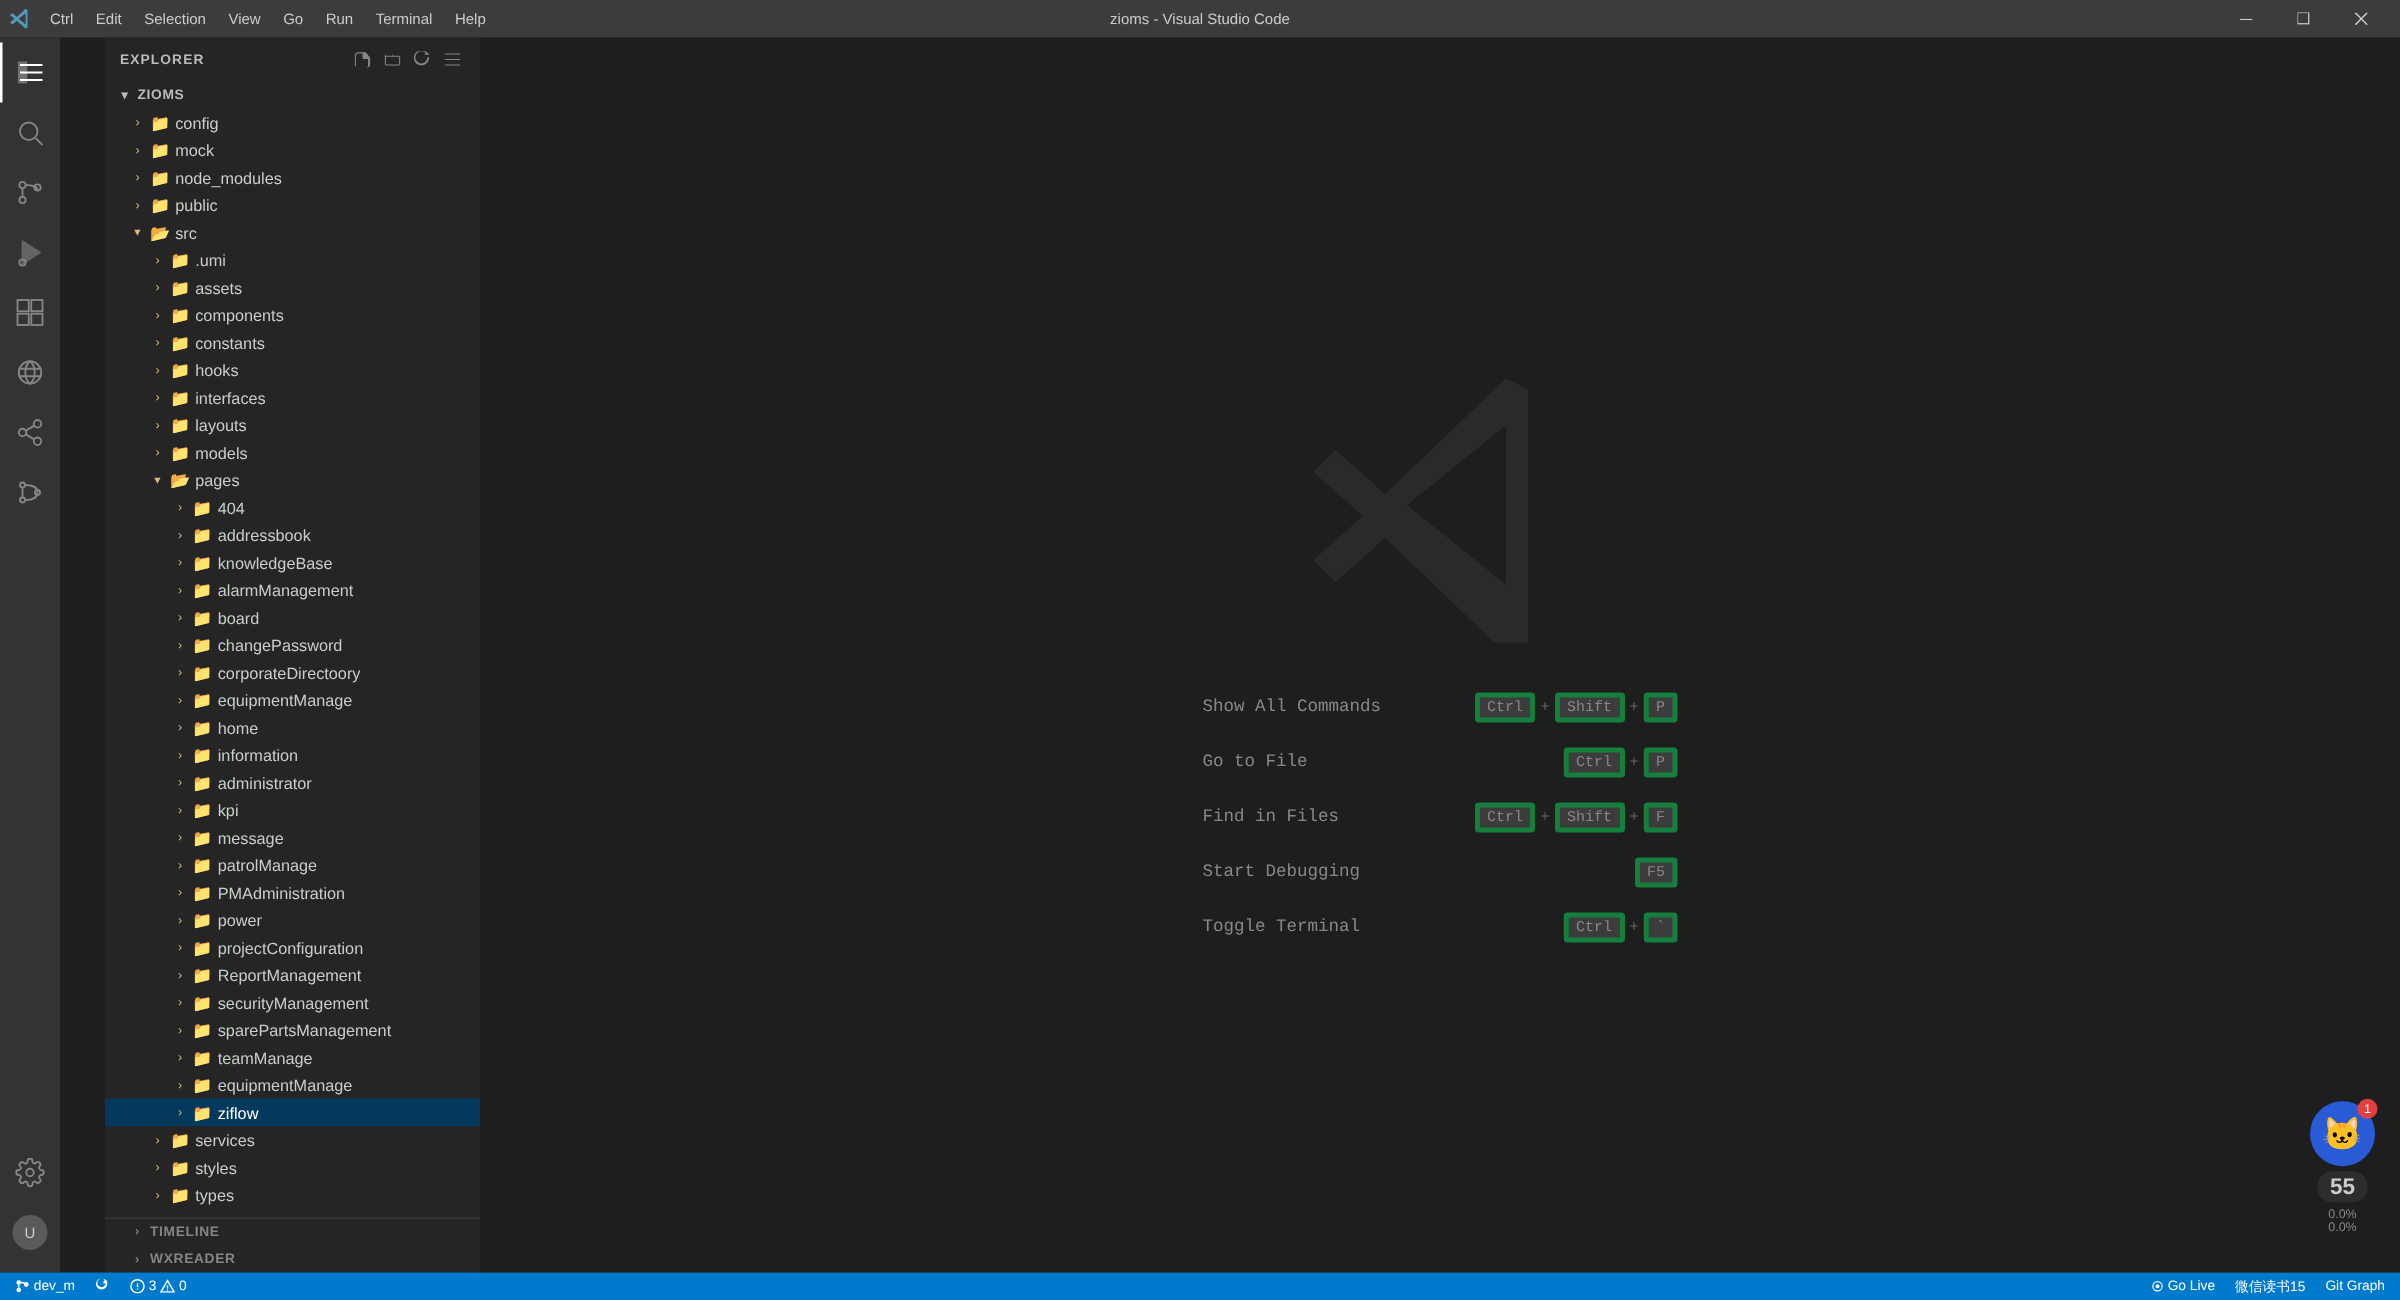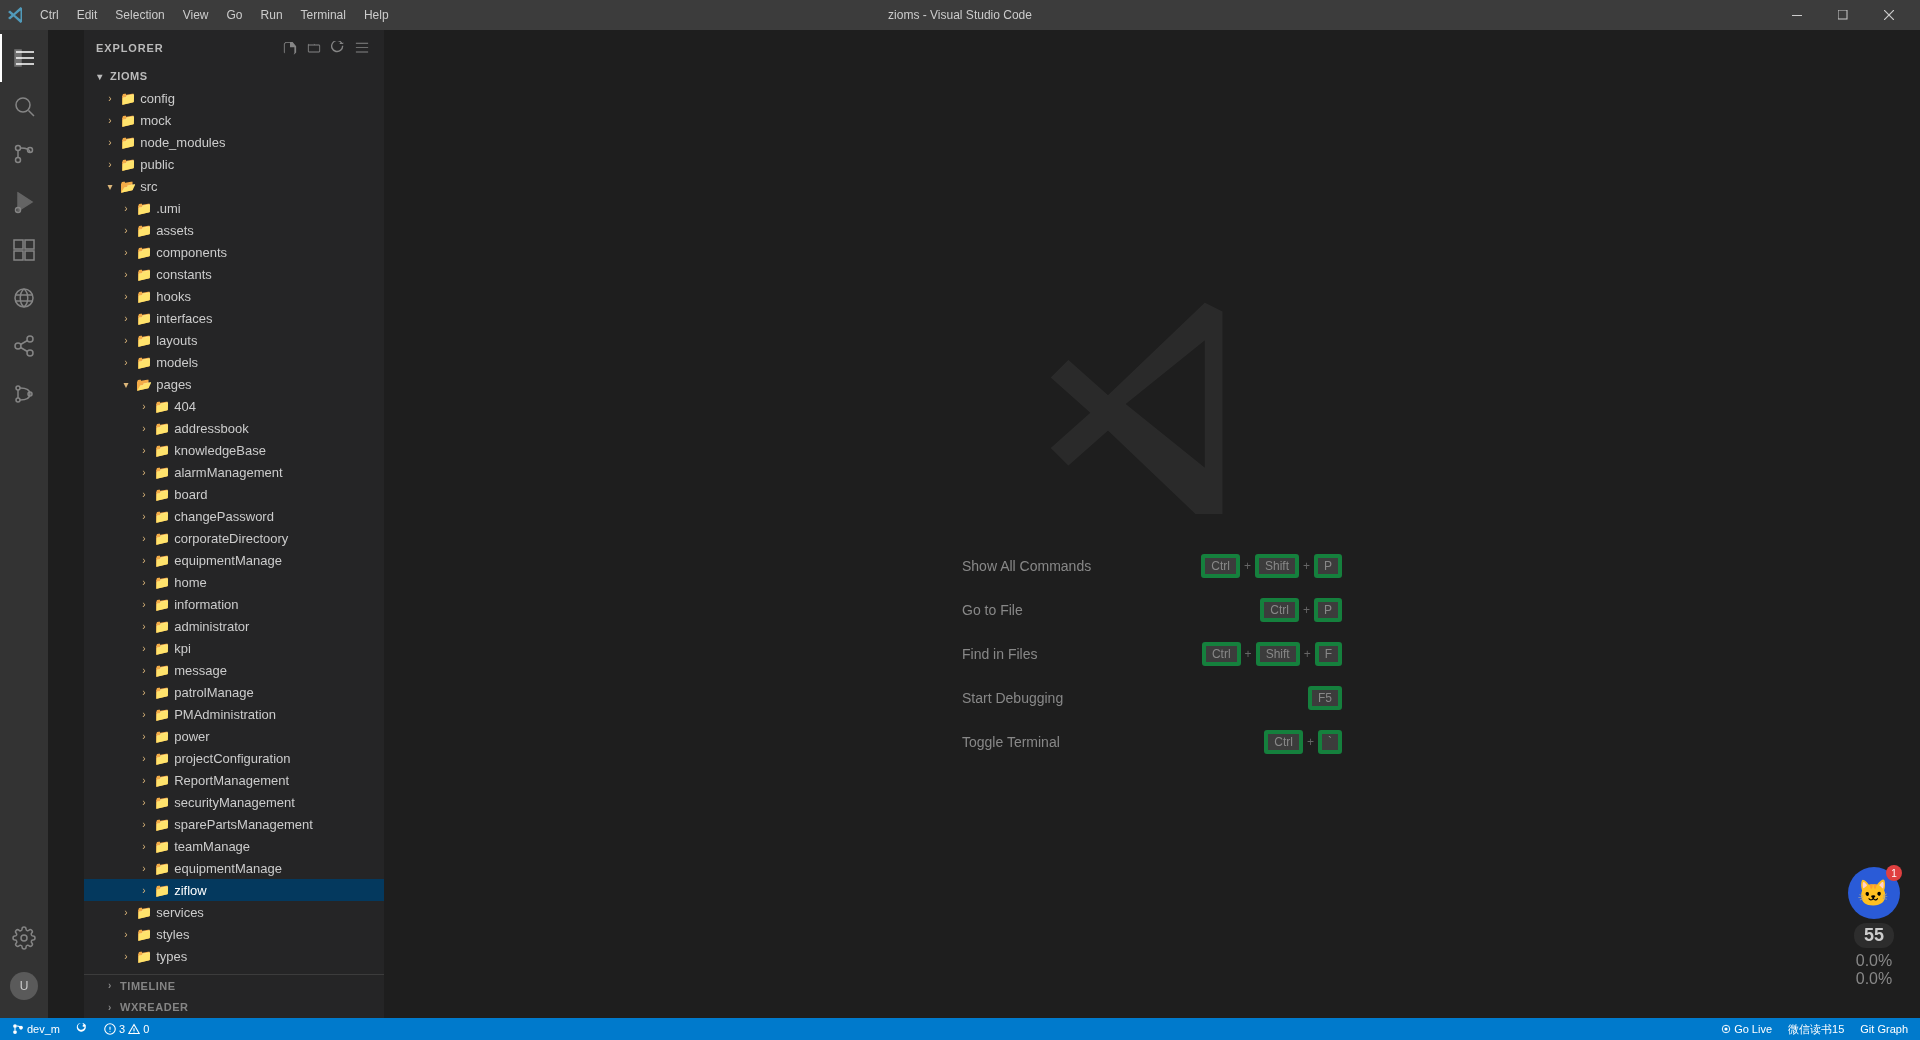--- a/index.html
+++ b/index.html
@@ -275,20 +275,21 @@
       gap: 20px;
     }
 
     .command-item {
       display: flex;
       align-items: center;
       justify-content: space-between;
       width: 380px;
       color: #888888;
       font-size: 14px;
+      font-family: Liberation Mono, monospace;
     }
     .command-label {
       color: #888888;
     }
     .command-keys {
       display: flex;
       gap: 4px;
       align-items: center;
     }
     .key-badge {
@@ -728,21 +729,21 @@
         </div>
       </div>
     </div>
 
     <div style="position:absolute;bottom:30px;right:20px;display:flex;flex-direction:column;align-items:center;gap:4px;">
       <div style="position:relative;width:52px;height:52px;">
         <div style="width:52px;height:52px;border-radius:50%;background:#2a5bd7;display:flex;align-items:center;justify-content:center;font-size:26px;">🐱</div>
         <div style="position:absolute;top:-2px;right:-2px;background:#e04040;border-radius:50%;width:16px;height:16px;display:flex;align-items:center;justify-content:center;font-size:10px;color:white;">1</div>
       </div>
       <div style="background:#2d2d2d;border-radius:12px;padding:2px 10px;font-size:18px;font-weight:bold;color:#cccccc;">55</div>
-      <div style="display:flex;flex-direction:column;align-items:center;font-size:16px;color:#888888;justify-content:flex-end;">
+      <div style="display:flex;flex-direction:column;align-items:center;font-size:10px;color:#888888;justify-content:flex-end;">
         <span>0.0%</span>
         <span>0.0%</span>
       </div>
     </div>
   </div>
 </div>
 
 <div class="status-bar">
   <div class="status-left">
     <div class="status-item">

